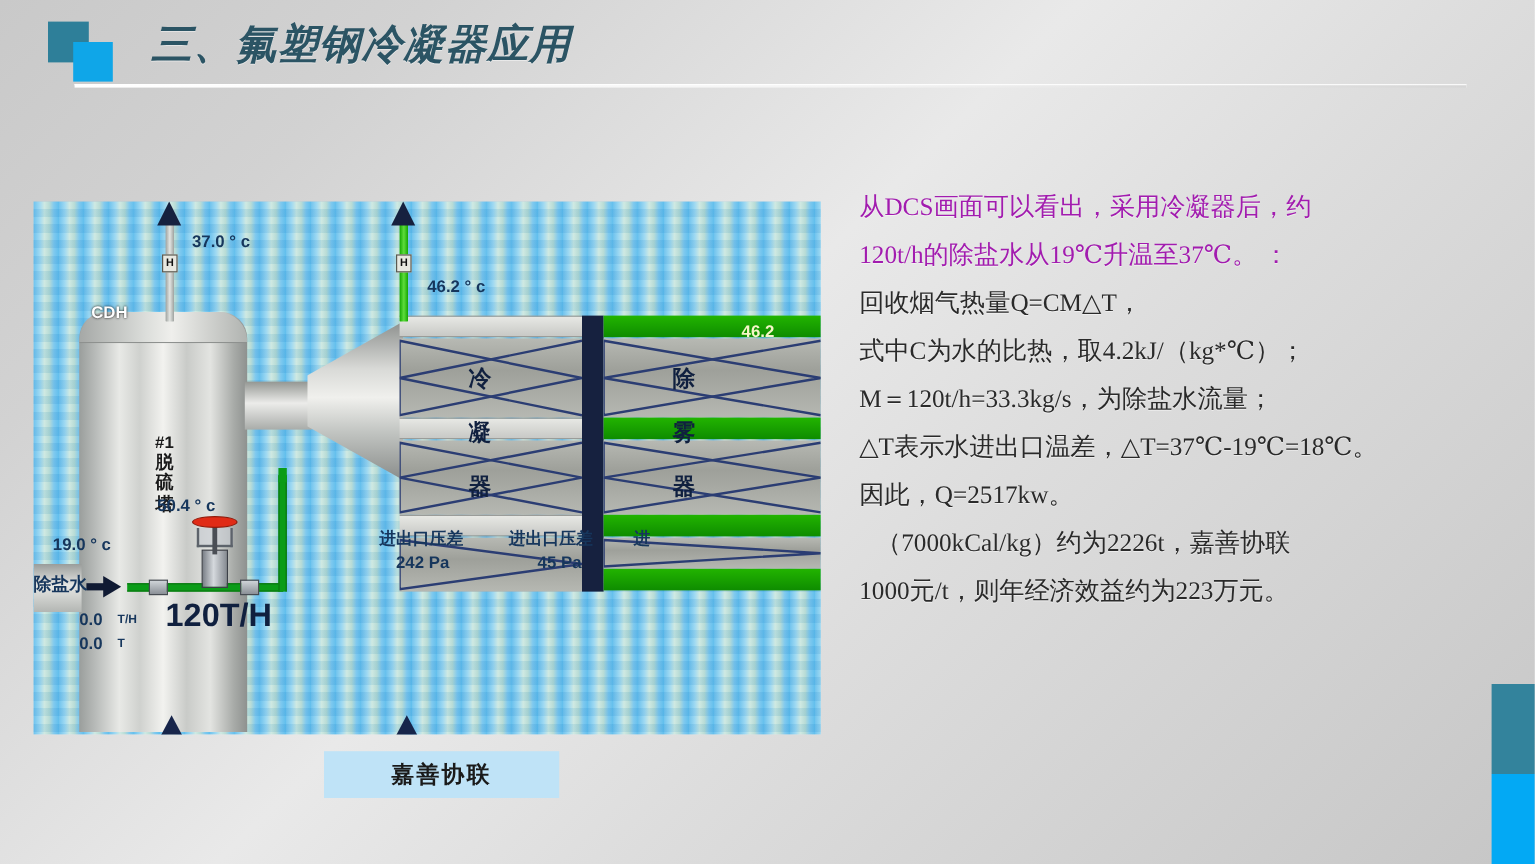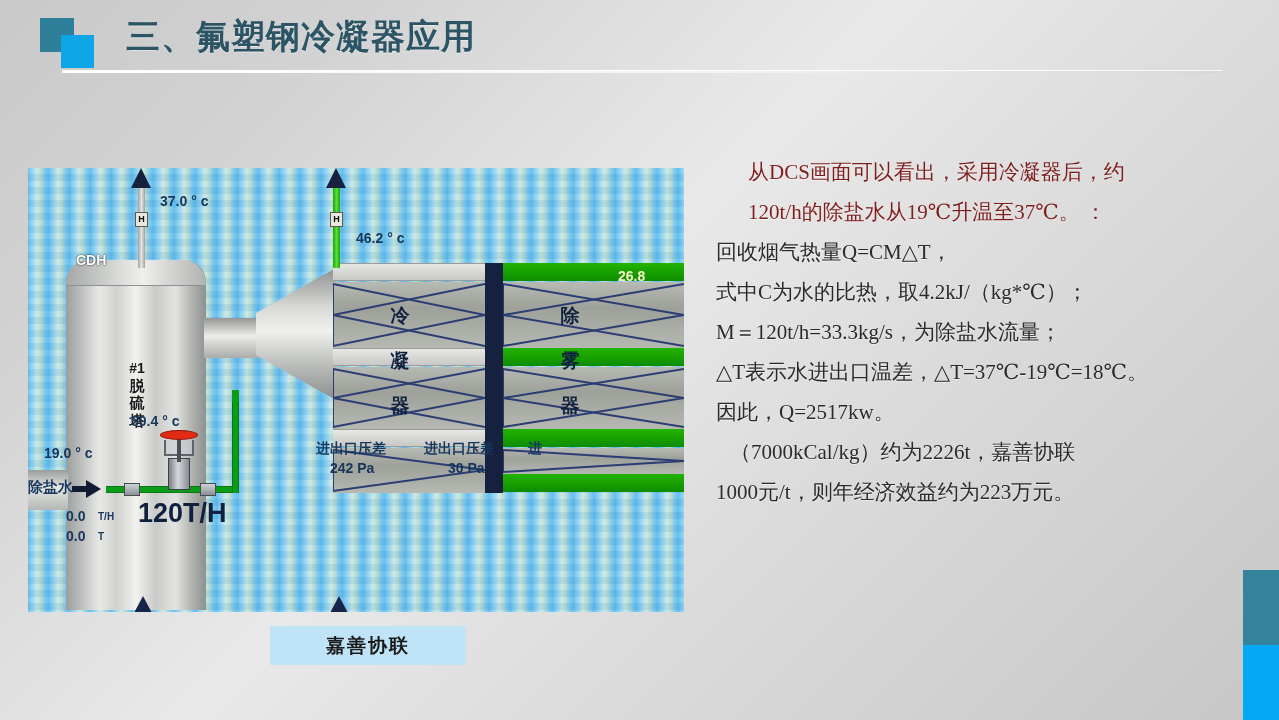--- a/index.html
+++ b/index.html
@@ -9,21 +9,21 @@
     font-family: "Liberation Sans", "DejaVu Sans", sans-serif;
   }
   body {
     background: linear-gradient(135deg, #c9c9c9 0%, #d2d2d2 18%, #e9e9e9 45%, #dddddd 62%, #cfcfcf 85%, #c6c6c6 100%);
     position: relative;
   }
 
   
   #title-bar {
     position: absolute;
-    left: 0; top: 0; width: 1279px; height: 78px;
+    left: 0; top: 0; width: 1279px; height: 78px; font-style: italic;
   }
   #deco-square-dark {
     position: absolute; left: 40px; top: 18px;
     width: 34px; height: 34px;
     background: #2e7f99;
   }
   #deco-square-light {
     position: absolute; left: 61px; top: 35px;
     width: 33px; height: 33px;
     background: #0fa6e8;
@@ -243,21 +243,21 @@
     width: 520px;
     font-family: "Liberation Serif", "DejaVu Serif", serif;
   }
   .line {
     font-size: 21px;
     line-height: 40px;
     white-space: nowrap;
     color: #2a2a2a;
     text-shadow: 0 1px 0 rgba(255,255,255,0.5);
   }
-  .line.highlight { color: #7f1d1d; margin-left: 32px; }
+  .line.highlight { color: #a21caf; }
   .line.indent { padding-left: 14px; }
 </style>
 </head>
 <body>
 
 <div id="title-bar">
   <div id="deco-square-dark"></div>
   <div id="deco-square-light"></div>
   <div id="slide-title">三、氟塑钢冷凝器应用</div>
   <div id="title-divider"></div>
@@ -345,21 +345,21 @@
   <div class="arrow-up" style="left:103px;top:0px;"></div>
   <div class="h-badge" style="left:107px;top:44px">H</div>
   <div class="dcs-t" style="left:132px;top:25px;font-size:14px">37.0 ° c</div>
   <div class="dcs-t" style="left:48px;top:84px;font-size:14px;color:#ffffff;text-shadow:0 0 2px #000">CDH</div>
   <div class="dcs-t" style="left:103px;top:245px;font-size:14px">50.4 ° c</div>
 
   <div class="stack" style="left:305px;top:18px;height:82px;background:linear-gradient(to right,#14a800,#5fdc3c,#14a800);"></div>
   <div class="arrow-up" style="left:298px;top:0px;"></div>
   <div class="h-badge" style="left:302px;top:44px">H</div>
   <div class="dcs-t" style="left:328px;top:62px;font-size:14px">46.2 ° c</div>
-  <div class="dcs-t" style="left:590px;top:100px;font-size:14px;color:#f6f6c8">26.8</div>
+  <div class="dcs-t" style="left:590px;top:100px;font-size:14px;color:#f6f6c8">46.2</div>
 
   <div id="water-line-h"></div>
   <div id="water-line-v"></div>
   <div id="water-line-elbow"></div>
   <div class="flange" style="left:96px;top:315px"></div>
   <div class="flange" style="left:172px;top:315px"></div>
   <div id="valve-body"></div>
   <div id="valve-bracket"></div>
   <div id="valve-stem"></div>
   <div id="valve-top"></div>
@@ -370,21 +370,21 @@
   <div class="dcs-t" style="left:16px;top:277px;font-size:14px">19.0 ° c</div>
   <div class="dcs-t" style="left:110px;top:330px;font-size:27px;color:#10203f">120T/H</div>
   <div class="dcs-t" style="left:38px;top:340px;font-size:14px">0.0</div>
   <div class="dcs-t" style="left:70px;top:343px;font-size:10px">T/H</div>
   <div class="dcs-t" style="left:38px;top:360px;font-size:14px">0.0</div>
   <div class="dcs-t" style="left:70px;top:363px;font-size:10px">T</div>
 
   <div class="dcs-t" style="left:288px;top:272px;font-size:14px">进出口压差</div>
   <div class="dcs-t" style="left:302px;top:292px;font-size:14px">242 Pa</div>
   <div class="dcs-t" style="left:396px;top:272px;font-size:14px">进出口压差</div>
-  <div class="dcs-t" style="left:420px;top:292px;font-size:14px">30 Pa</div>
+  <div class="dcs-t" style="left:420px;top:292px;font-size:14px">45 Pa</div>
   <div class="dcs-t" style="left:500px;top:272px;font-size:14px">进</div>
 
   <div class="arrow-tip-bottom" style="left:106px;top:428px"></div>
   <div class="arrow-tip-bottom" style="left:302px;top:428px"></div>
 </div>
 
 <div id="caption-badge">嘉善协联</div>
 
 <div id="body-text">
   <div class="line highlight">从DCS画面可以看出，采用冷凝器后，约</div>

